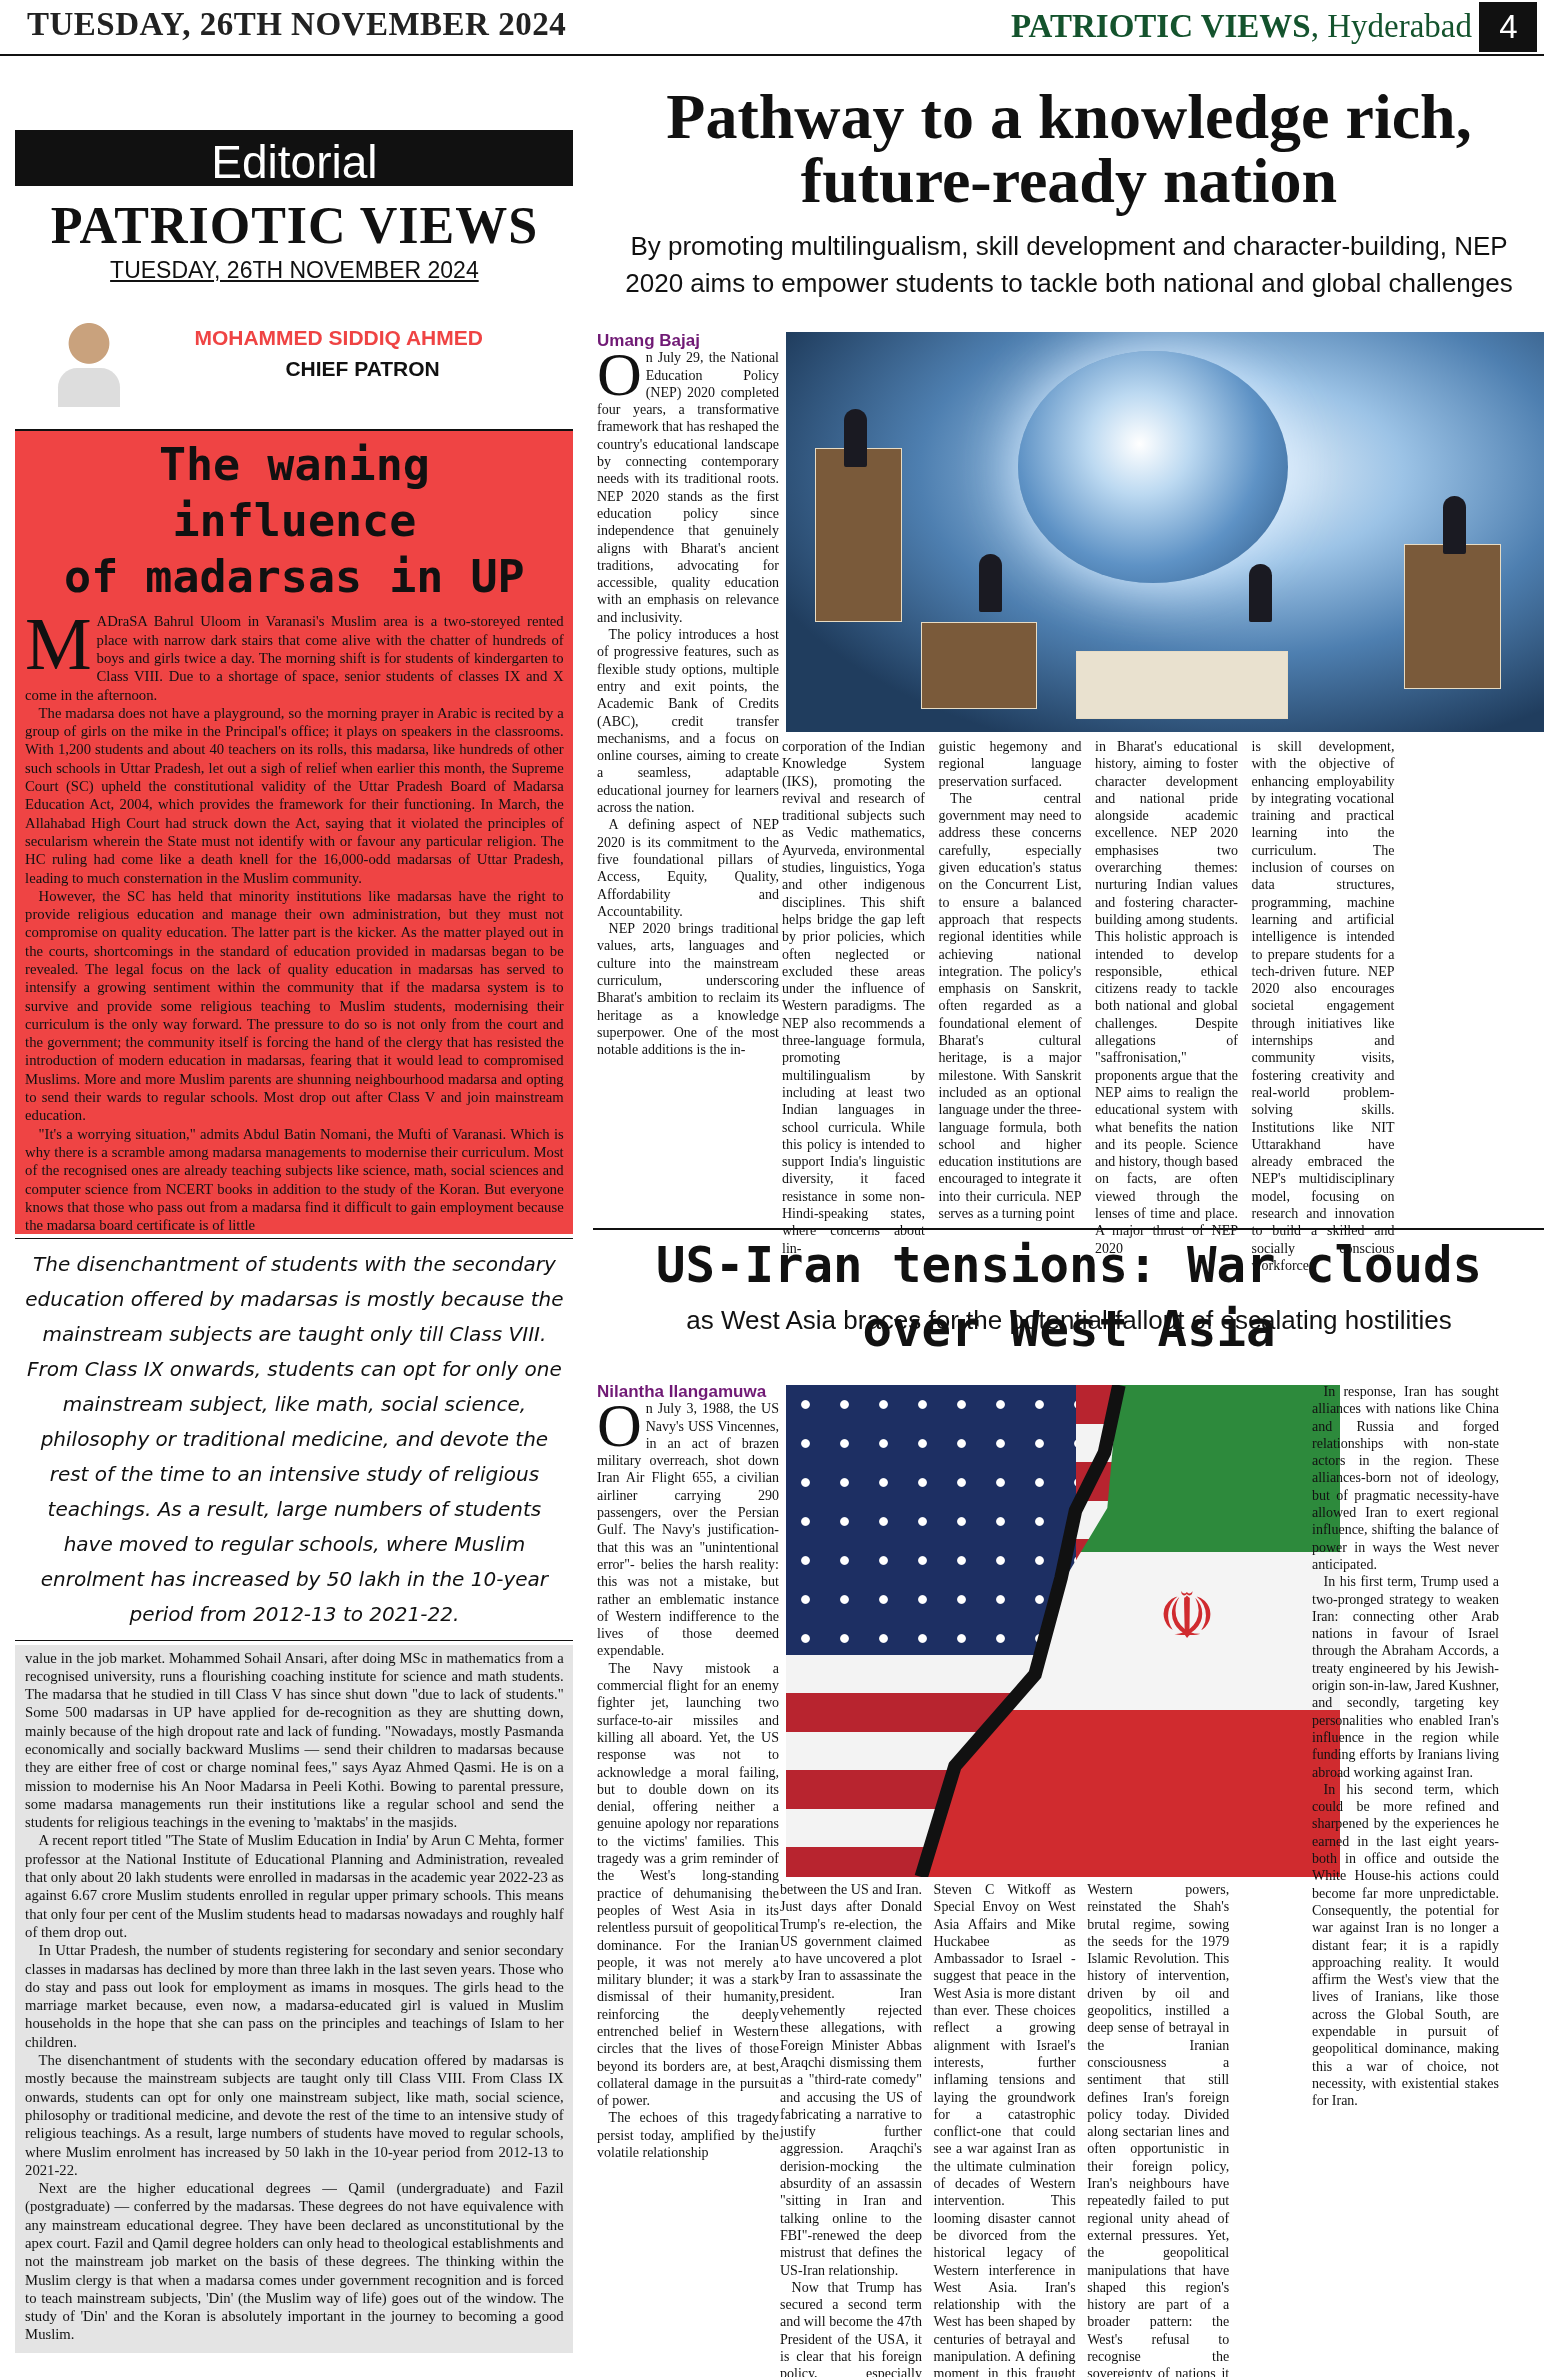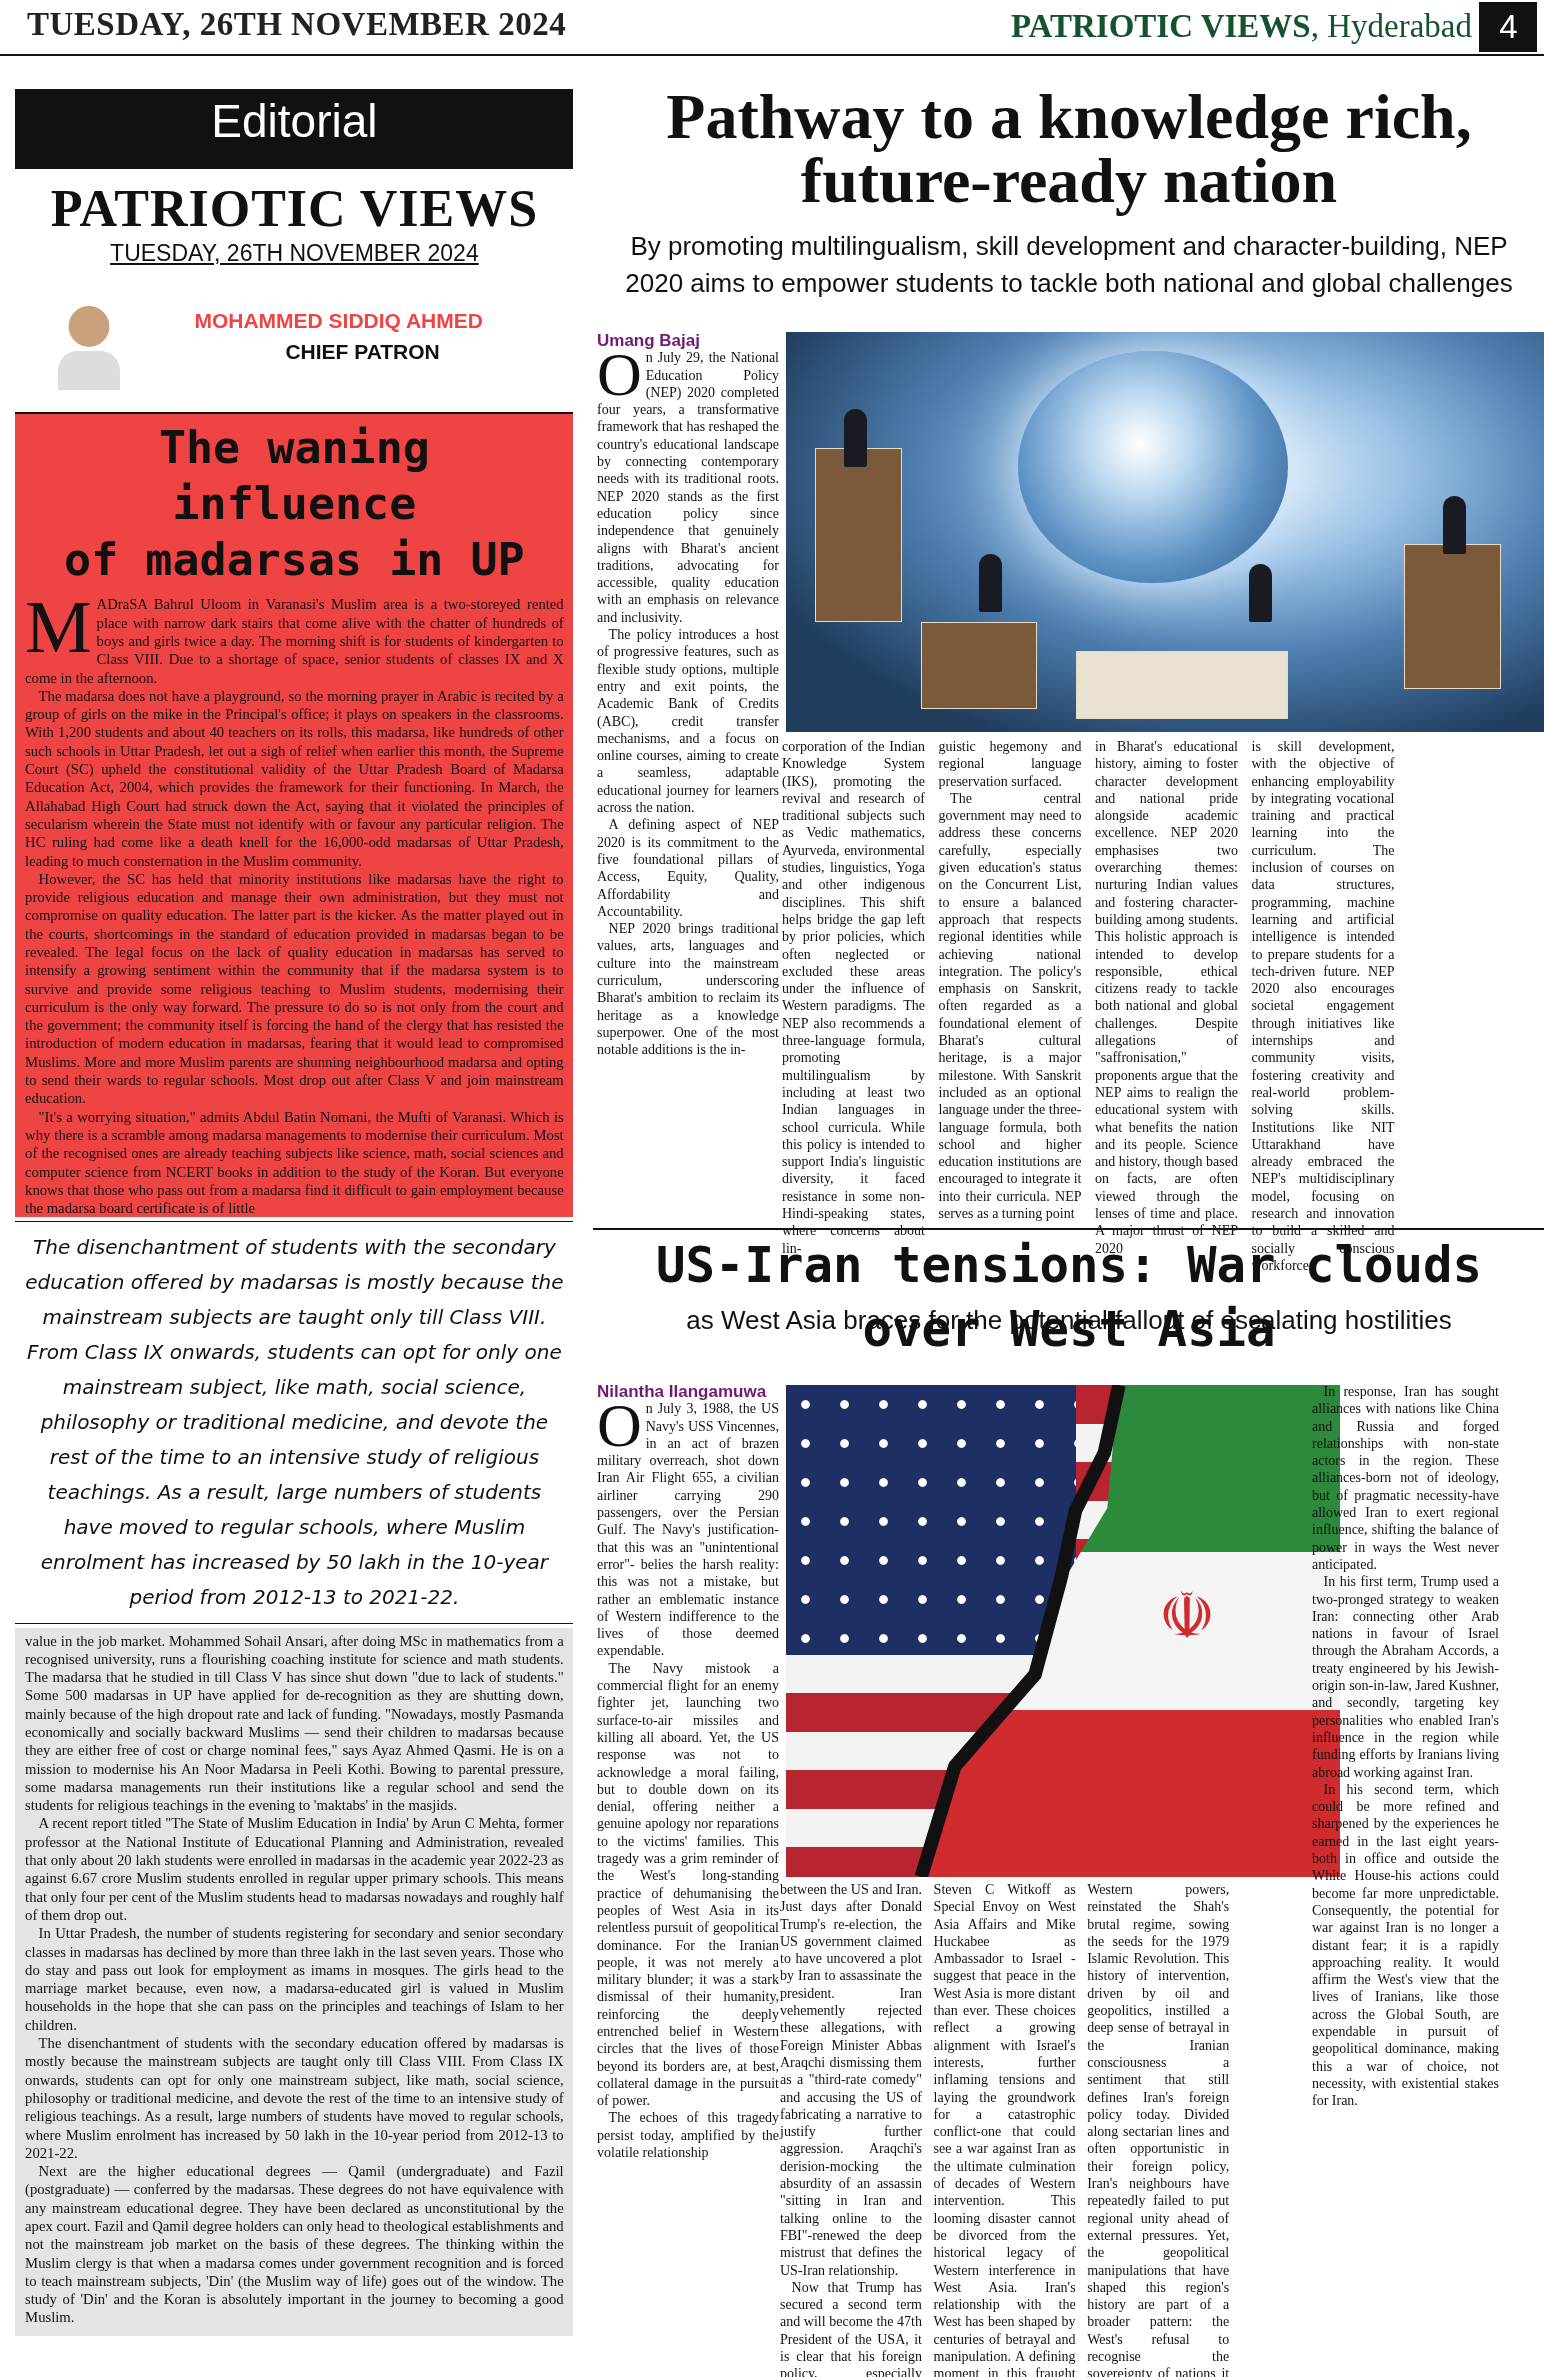--- a/index.html
+++ b/index.html
@@ -7,21 +7,21 @@
   body { font-family: "Liberation Serif", serif; color: #111; position: relative; height: 2377px; overflow: hidden; }
 
   .masthead { position: absolute; left: 0; top: 0; width: 1545px; height: 56px; border-bottom: 2.9px solid #111; }
   .mast-date { position: absolute; left: 27px; top: 5.8px; font-size: 33px; font-weight: bold; letter-spacing: 0.5px; color: #222; }
   .mast-paper { position: absolute; right: 73px; top: 7.7px; font-size: 33px; color: #14532d; }
   .mast-paper b { font-weight: bold; }
   .mast-page { position: absolute; right: 7.7px; top: 1.9px; width: 58px; height: 50px; background: #111; color: #fff; font-family: "Liberation Sans", sans-serif; font-size: 33px; text-align: center; line-height: 50px; }
 
   
   .leftcol { position: absolute; left: 15.4px; top: 89px; width: 558px; }
-  .ed-band { background: #111; color: #fff; font-family: "Liberation Sans", sans-serif; font-size: 46px; text-align: center; height: 80px; line-height: 64px; }
+  .ed-band { background: #111; color: #fff; font-family: "Liberation Sans", sans-serif; font-size: 46px; text-align: center; height: 56px; line-height: 64px; margin-top: 41px; }
   .ed-title { font-size: 52px; font-weight: bold; text-align: center; letter-spacing: 1px; margin-top: 9.7px; }
   .ed-date { font-family: "Liberation Sans", sans-serif; font-size: 23px; text-align: center; text-decoration: underline; margin-top: 1.9px; }
   .patron { height: 126px; position: relative; margin-top: 13.5px; }
   .patron-photo { position: absolute; left: 15.4px; top: 0; width: 116px; height: 116px; border-radius: 5.8px; background: radial-gradient(circle at 50% 40%, #c9a27d 0 22%, #fff 23% 100%); }
   .patron-photo::after { content: ""; position: absolute; left: 27px; top: 71px; width: 62px; height: 39px; background: #ddd; border-radius: 19.3px 19.3px 0 0; }
   .patron-name { position: absolute; left: 179px; top: 29px; font-family: "Liberation Sans", sans-serif; font-weight: bold; color: #ef4444; font-size: 21px; }
   .patron-role { position: absolute; left: 270px; top: 60px; font-family: "Liberation Sans", sans-serif; font-weight: bold; font-size: 21px; }
   .ed-box { background: #ef4444; border-top: 2.9px solid #111; padding: 5.8px 9.7px 0 9.7px; margin-top: 5.8px; }
   .ed-headline { font-family: "DejaVu Sans Mono", monospace; font-weight: bold; font-size: 45px; line-height: 56px; text-align: center; color: #111; }
   .body-text { font-size: 14.7px; line-height: 18.3px; text-align: justify; }

